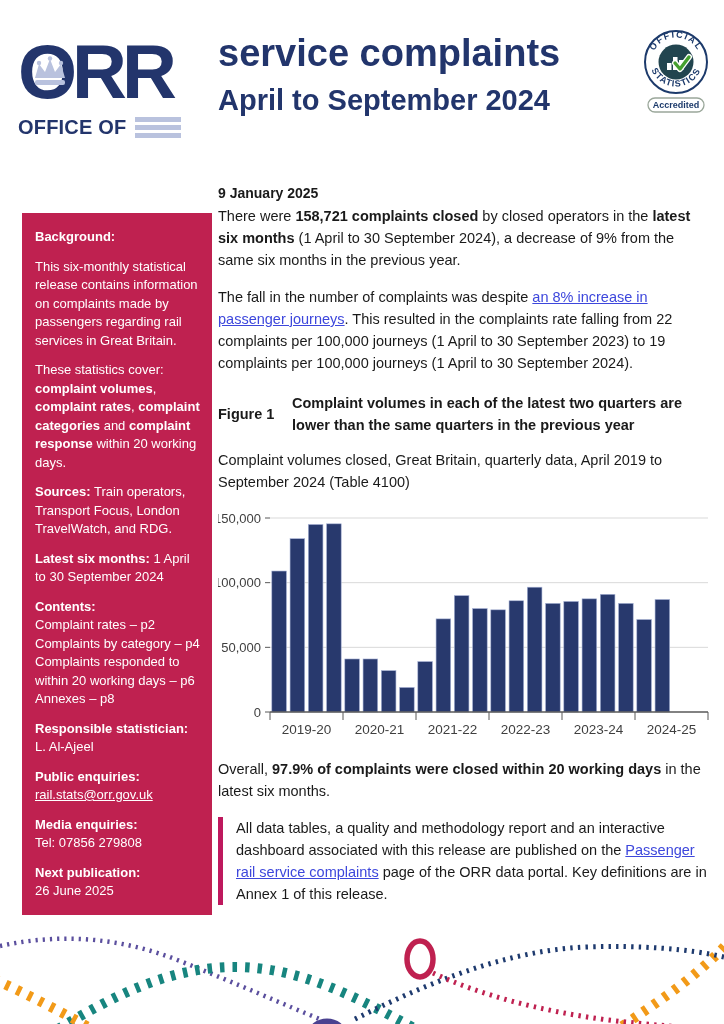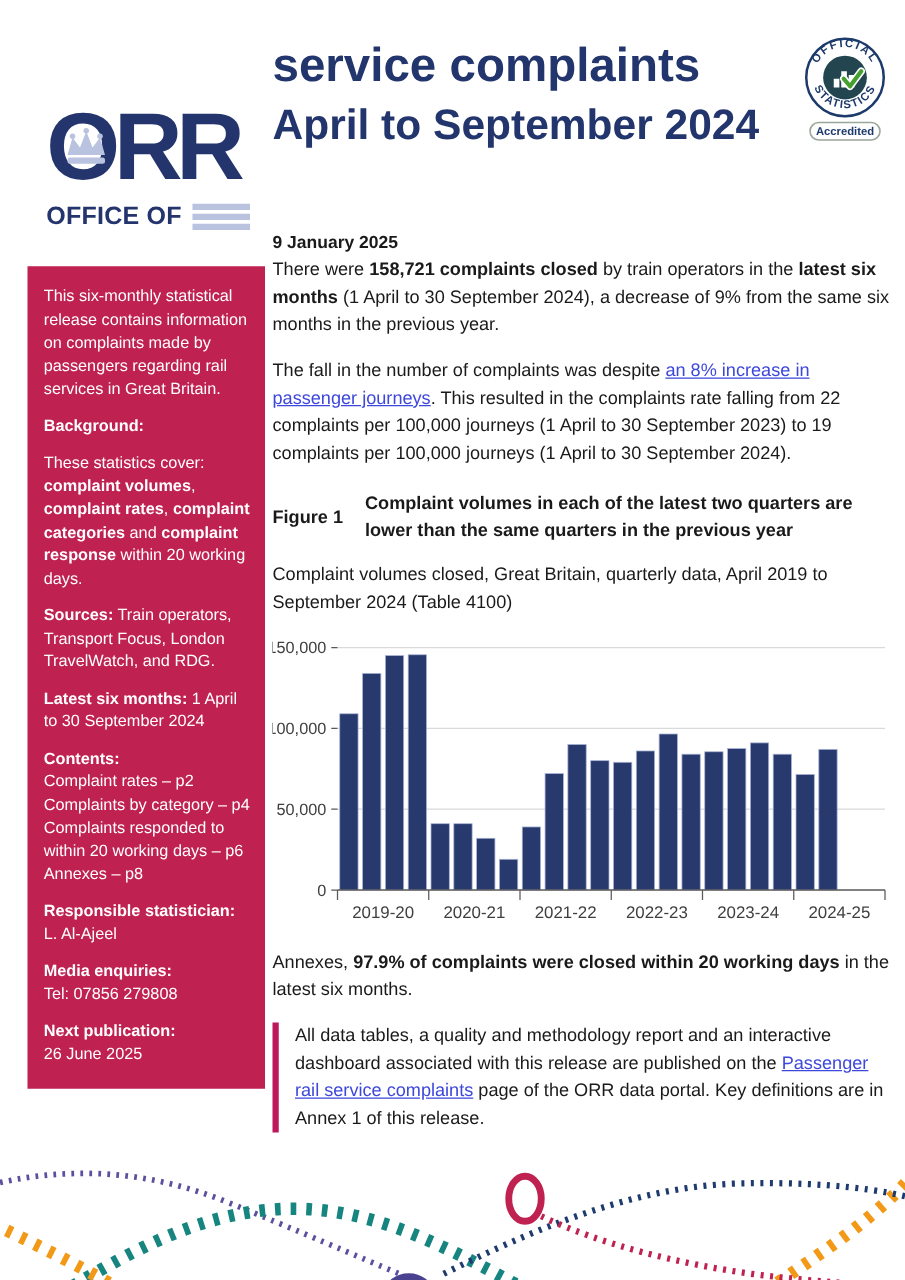--- a/index.html
+++ b/index.html
@@ -1,27 +1,27 @@
 <!DOCTYPE html>
 <html><head>
 <meta charset="utf-8">
 <style>
   html,body{margin:0;padding:0;background:#e8e8e8;}
   .page{position:relative;width:724px;height:1024px;background:#ffffff;overflow:hidden;
         font-family:"Liberation Sans",sans-serif;color:#1a1a1a;margin:0 auto;}
   
-  .logo{position:absolute;left:37px;top:34px;width:190px;margin-top:46px;}
+  .logo{position:absolute;left:18px;top:34px;width:190px;}
   .logo .acronym{font-size:76px;line-height:76px;font-weight:700;letter-spacing:-5px;color:#23356c;}
   .logo .crown{position:absolute;left:13px;top:22px;}
   .logo .row1{display:flex;align-items:center;gap:9px;margin-top:4px;}
   .logo .small{font-size:20px;font-weight:700;color:#23356c;letter-spacing:0.2px;}
   .stripes div{width:46px;height:5px;background:#b9c2de;margin:3px 0;}
   .title{position:absolute;left:218px;top:30px;width:430px;color:#22356c;font-weight:700;}
   .title .big{font-size:38px;line-height:47px;}
-  .title .sub{font-size:34px;line-height:36px;margin-top:5px;}
+  .title .sub{font-size:29px;line-height:36px;margin-top:5px;}
   .badge{position:absolute;left:637px;top:27px;}
   .date{position:absolute;left:218px;top:185px;font-size:14px;font-weight:700;}
   
   .sidebar{position:absolute;left:22px;top:213px;width:190px;min-height:658px;background:#bf2150;
            color:#ffffff;box-sizing:border-box;padding:15px 12px 14px 13px;font-size:13px;line-height:18.5px;}
   .sidebar .sec{margin-bottom:11px;}
   .sidebar b{font-weight:700;}
   .sidebar a{color:#ffffff;text-decoration:underline;}
   
   .main{position:absolute;left:218px;top:205px;width:494px;font-size:14.5px;line-height:22px;}
@@ -86,41 +86,42 @@
         <rect x="42" y="33" width="4.5" height="10" fill="#ffffff"></rect>
       </g>
       <path d="M38 36 l5 6 l9 -12" fill="none" stroke="#ffffff" stroke-width="6" stroke-linecap="round" stroke-linejoin="round"></path>
       <path d="M38 36 l5 6 l9 -12" fill="none" stroke="#45a02e" stroke-width="3.4" stroke-linecap="round" stroke-linejoin="round"></path>
       <rect x="11" y="71" width="56" height="14" rx="7" fill="#ffffff" stroke="#9aa79a" stroke-width="1.3"></rect>
       <text x="39" y="81" text-anchor="middle" font-size="9" font-weight="700" fill="#1c3a6b" font-family="Liberation Sans, sans-serif">Accredited</text>
     </svg>
   </div>
 
   <div class="sidebar">
-    <div class="sec">This six-monthly statistical release contains information on complaints made by passengers regarding rail services in Great Britain.</div>
     <div class="sec">
       <b>Background:</b><br>
     </div>
+    <div class="sec">This six-monthly statistical release contains information on complaints made by passengers regarding rail services in Great Britain.</div>
     <div class="sec"><span>These statistics cover: </span><b>complaint volumes</b><span>, </span><b>complaint rates</b><span>, </span><b>complaint categories</b><span> and </span><b>complaint response</b><span> within 20 working days.</span></div>
     <div class="sec"><b>Sources:</b><span> Train operators, Transport Focus, London TravelWatch, and RDG.</span></div>
     <div class="sec"><b>Latest six months:</b><span> 1 April to 30 September 2024</span></div>
     <div class="sec">
       <b>Contents:</b><br>
       <span>Complaint rates – p2</span><br>
       <span>Complaints by category – p4</span><br>
       <span>Complaints responded to within 20 working days – p6</span><br>
       <span>Annexes – p8</span>
     </div>
     <div class="sec"><b>Responsible statistician:</b><br><span>L. Al-Ajeel</span></div>
+    <div class="sec"><b>Public enquiries:</b><br><a href="#">rail.stats@orr.gov.uk</a></div>
     <div class="sec"><b>Media enquiries:</b><br><span>Tel: 07856 279808</span></div>
     <div class="sec" style="margin-bottom:0"><b>Next publication:</b><br><span>26 June 2025</span></div>
   </div>
 
   <div class="main">
-    <p><span>There were </span><b>158,721 complaints closed</b><span> by train operators in the </span><b>latest six months</b><span> (1 April to 30 September 2024), a decrease of 9% from the same six months in the previous year.</span></p>
+    <p><span>There were </span><b>158,721 complaints closed</b><span> by closed operators in the </span><b>latest six months</b><span> (1 April to 30 September 2024), a decrease of 9% from the same six months in the previous year.</span></p>
 
     <p><span>The fall in the number of complaints was despite </span><a href="#" class="blue">an 8% increase in passenger journeys</a><span>. This resulted in the complaints rate falling from 22 complaints per 100,000 journeys (1 April to 30 September 2023) to 19 complaints per 100,000 journeys (1 April to 30 September 2024).</span></p>
 
     <div class="figcap">
       <span class="lab">Figure 1</span>
       <span style="max-width:414px">Complaint volumes in each of the latest two quarters are lower than the same quarters in the previous year</span>
     </div>
     <p class="figsub">Complaint volumes closed, Great Britain, quarterly data, April 2019 to September 2024 (Table 4100)</p>
 
     <svg width="494" height="234" viewBox="0 0 494 234" font-family="Liberation Sans, sans-serif">
@@ -166,21 +167,21 @@
         <line x1="52" x2="52" y1="204" y2="212" stroke="#595959" stroke-width="1"></line>
         <line x1="125" x2="125" y1="204" y2="212" stroke="#595959" stroke-width="1"></line>
         <line x1="198" x2="198" y1="204" y2="212" stroke="#595959" stroke-width="1"></line>
         <line x1="271" x2="271" y1="204" y2="212" stroke="#595959" stroke-width="1"></line>
         <line x1="344" x2="344" y1="204" y2="212" stroke="#595959" stroke-width="1"></line>
         <line x1="417" x2="417" y1="204" y2="212" stroke="#595959" stroke-width="1"></line>
         <line x1="490" x2="490" y1="204" y2="212" stroke="#595959" stroke-width="1"></line>
         <line x1="52" x2="490" y1="204" y2="204" stroke="#595959" stroke-width="1.3"></line>
       </svg>
 
-    <p style="margin-top:10px"><span>Annexes, </span><b>97.9% of complaints were closed within 20 working days</b><span> in the latest six months.</span></p>
+    <p style="margin-top:10px"><span>Overall, </span><b>97.9% of complaints were closed within 20 working days</b><span> in the latest six months.</span></p>
 
     <p class="note"><span>All data tables, a quality and methodology report and an interactive dashboard associated with this release are published on the </span><a href="#" class="blue">Passenger rail service complaints</a><span> page of the ORR data portal. Key definitions are in Annex 1 of this release.</span></p>
   </div>
 
   <svg class="footer" width="724" height="135" viewBox="0 0 724 135">
     <path d="M0,57 C60,44 120,48 180,72 C240,96 285,116 322,131" fill="none" stroke="#5b4f9e" stroke-width="4.5" stroke-dasharray="2.2 5"></path>
     <path d="M58,140 C115,106 170,78 235,78 C302,78 360,110 425,145" fill="none" stroke="#17857f" stroke-width="10" stroke-dasharray="4.5 8"></path>
     <path d="M-6,90 C28,106 60,122 92,140" fill="none" stroke="#f29a18" stroke-width="10" stroke-dasharray="4.5 8"></path>
     <path d="M612,144 C650,118 692,92 726,56" fill="none" stroke="#f29a18" stroke-width="10" stroke-dasharray="4.5 8"></path>
     <path d="M355,130 C420,98 500,62 585,58 C640,56 690,60 724,68" fill="none" stroke="#1e3a6e" stroke-width="5" stroke-dasharray="2.4 5.2"></path>

